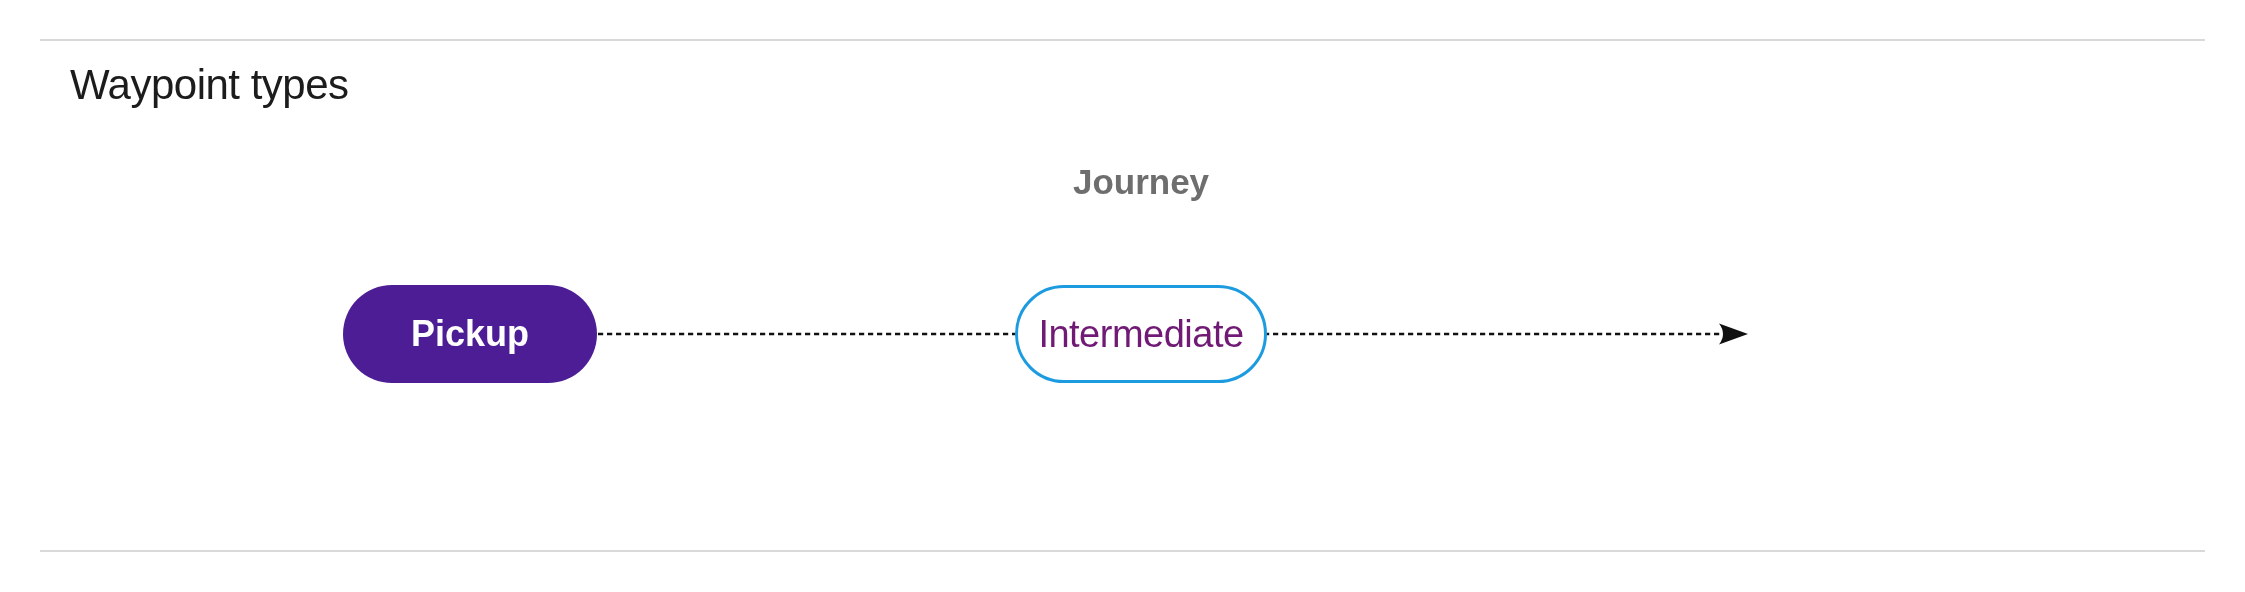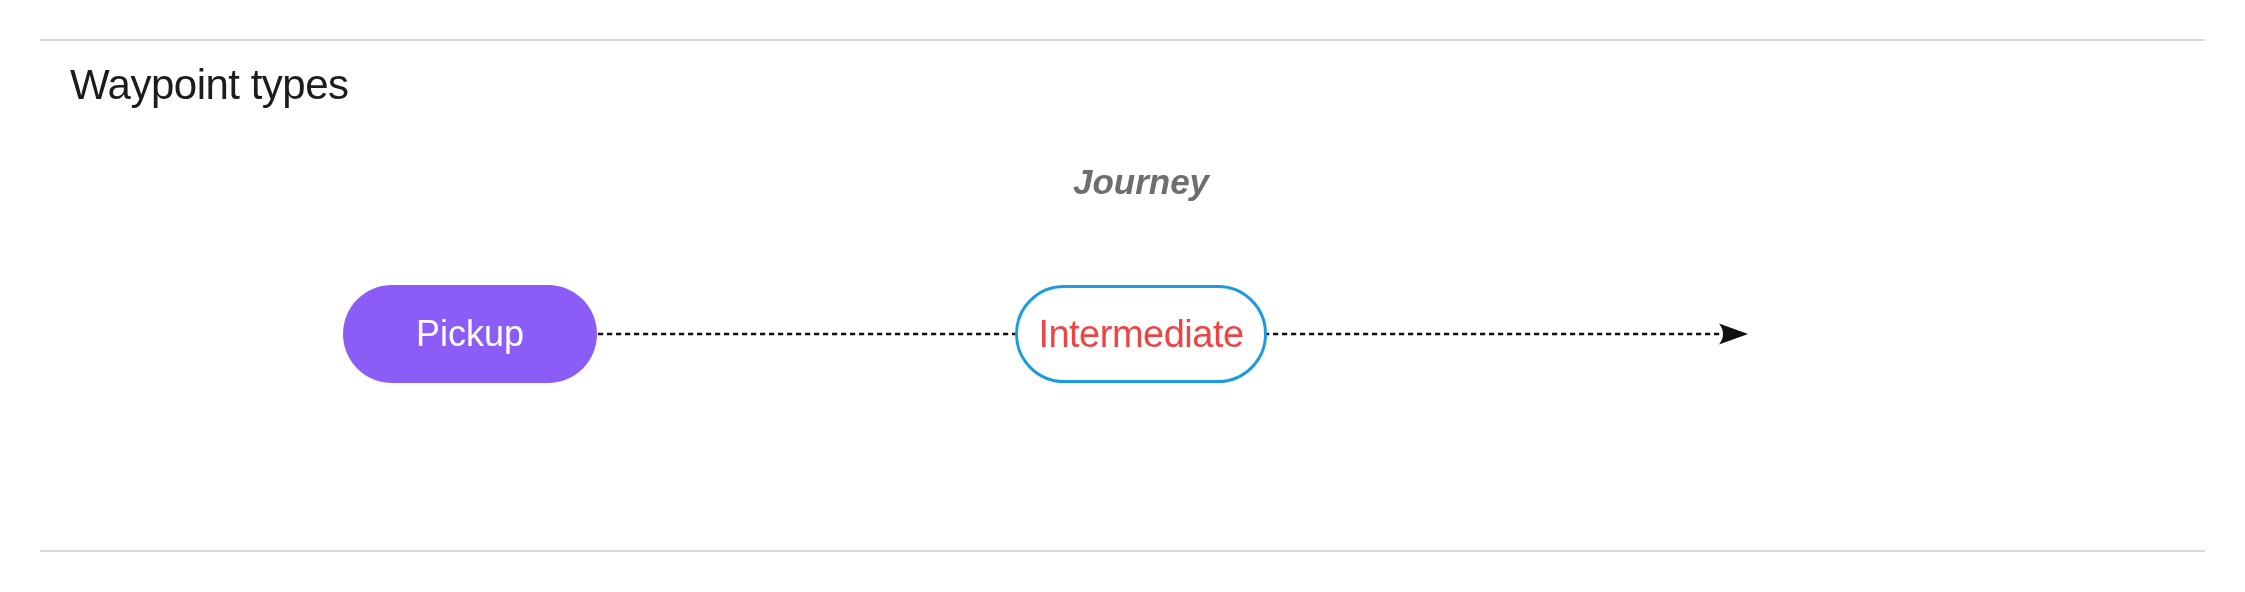--- a/index.html
+++ b/index.html
@@ -44,55 +44,54 @@
   }
   .journey-label {
     position: absolute;
     left: 1141px;
     top: 162px;
     transform: translateX(-50%);
     font-size: 35px;
     font-weight: 700;
     color: #6e6e6e;
     white-space: nowrap;
-    font-style: italic;
   }
   .connector {
     position: absolute;
     left: 0;
     top: 0;
     z-index: 1;
   }
   .pill {
     position: absolute;
     top: 285px;
     height: 98px;
     border-radius: 49px;
     display: flex;
     align-items: center;
     justify-content: center;
     box-sizing: border-box;
     z-index: 2;
     white-space: nowrap;
   }
   .pill.terminal {
-    background: #8b5cf6;
+    background: #4c1d95;
     color: #ffffff;
     font-size: 36px;
-    font-weight: 400;
+    font-weight: 700;
     text-align: right;
   }
   .pill.pickup { left: 343px; width: 254px; }
   .pill.dropoff { left: 1750px; width: 253px; }
   .pill.intermediate {
     left: 1015px;
     width: 252px;
     background: #ffffff;
     border: 3px solid #1c9be0;
-    color: #ef4444;
+    color: #701a75;
     font-size: 38px;
     font-weight: 500;
     letter-spacing: -0.5px;
   }
 </style>
 </head>
 <body>
 
 <div class="page">
 

